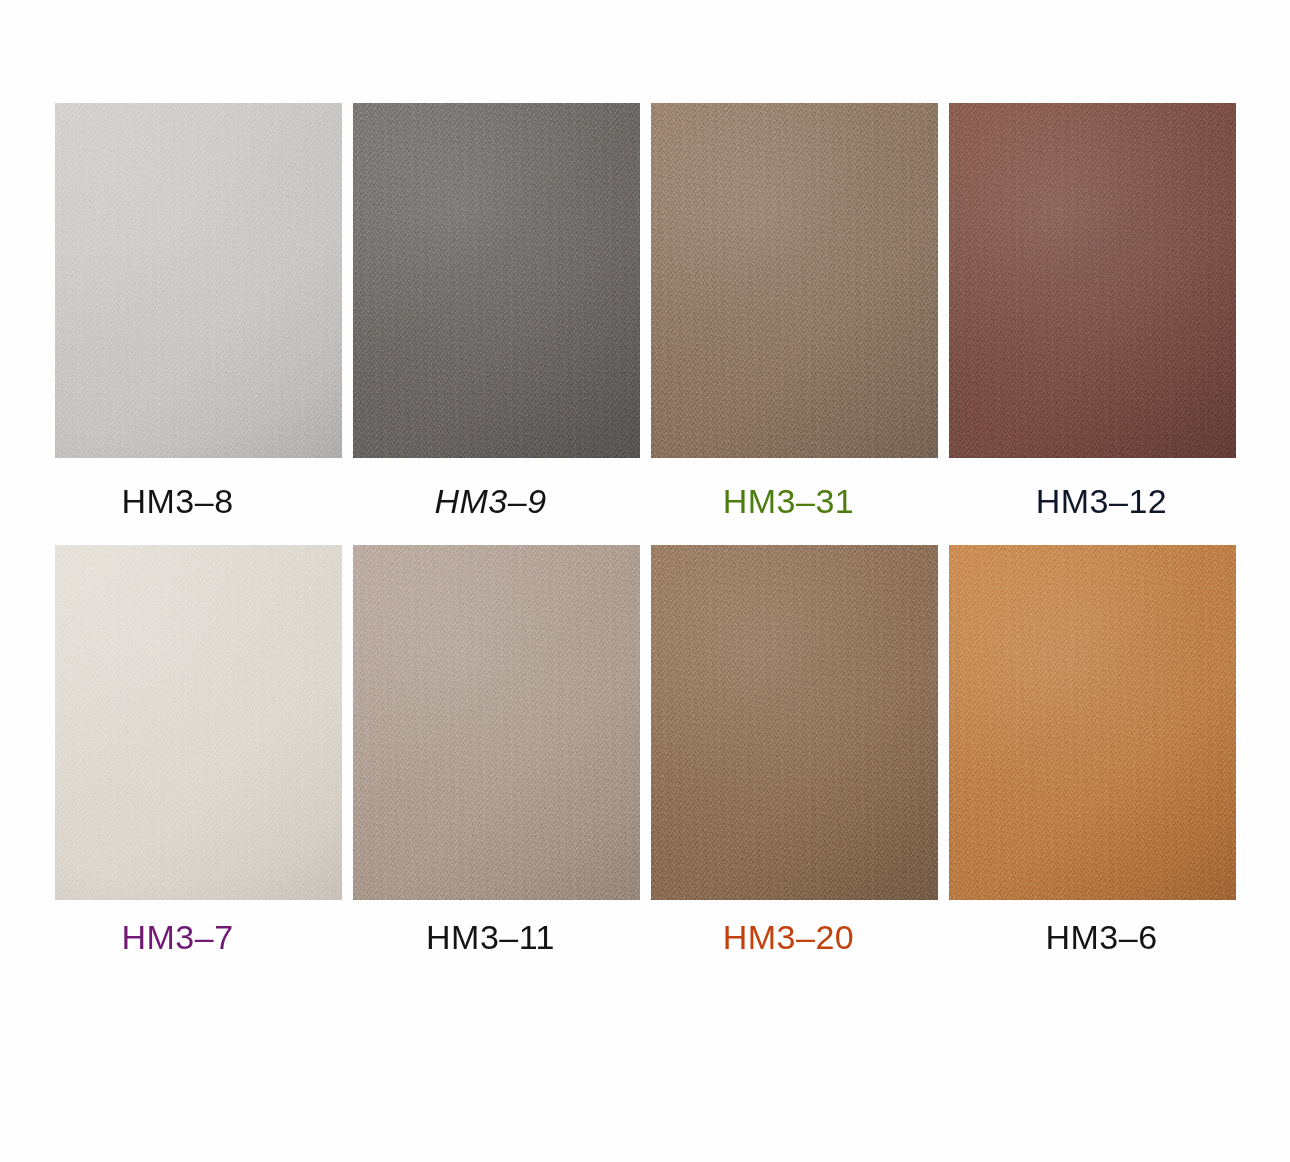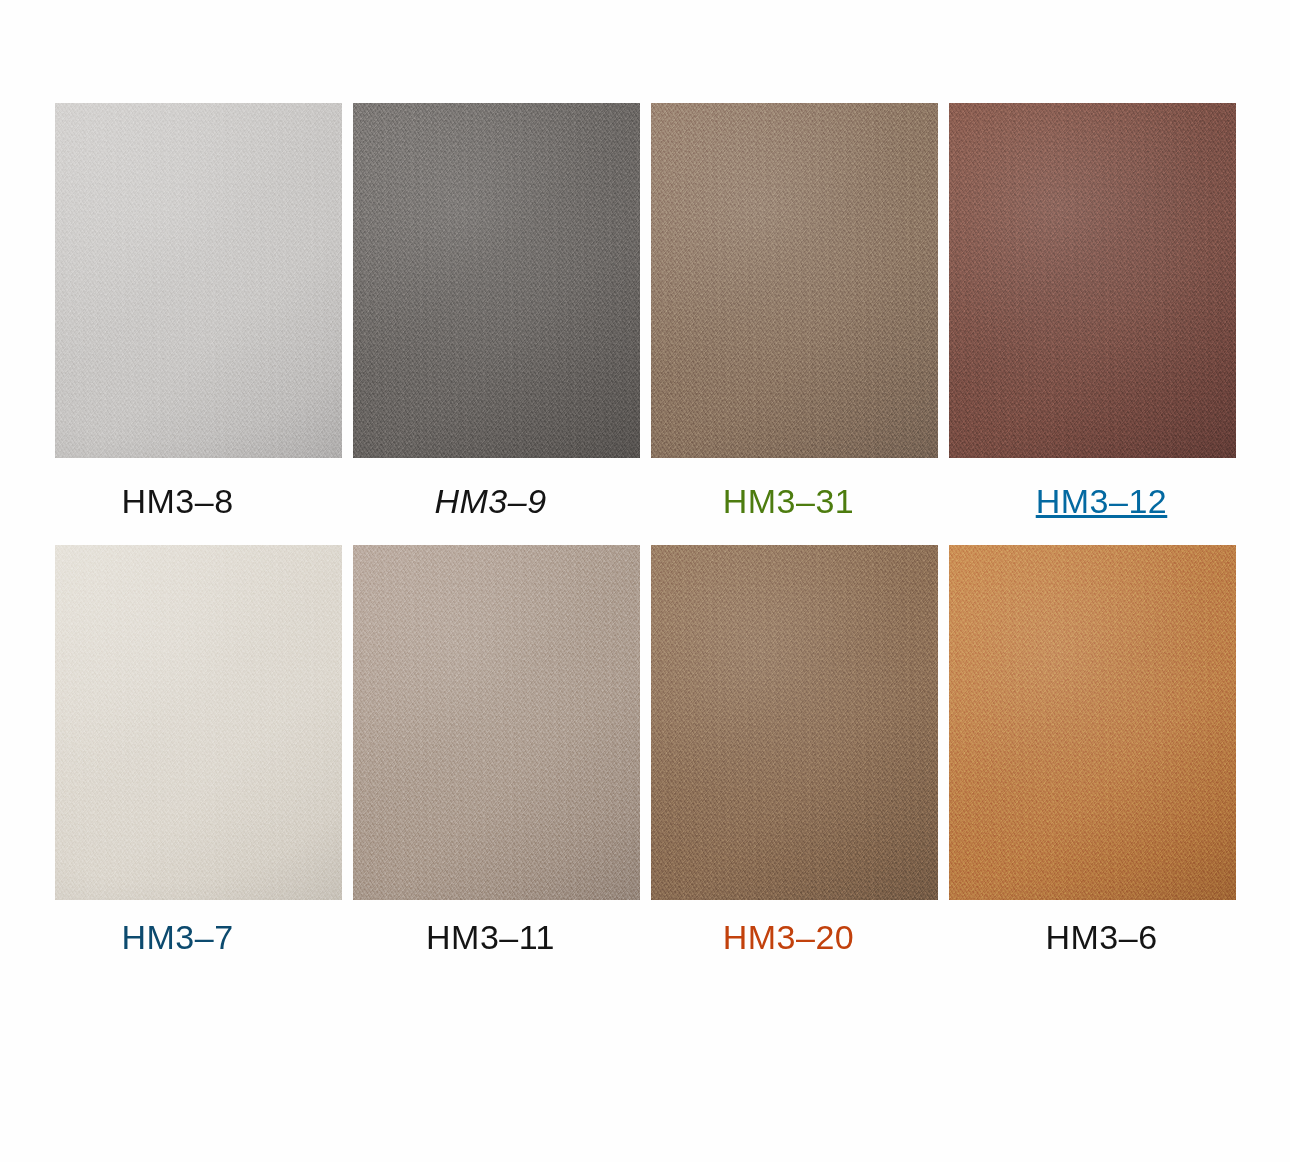--- a/index.html
+++ b/index.html
@@ -193,31 +193,31 @@
       <div class="swatch-label" style="color: #4d7c0f;">HM3–31</div>
     </div>
 
     <div class="swatch-cell lbl-right">
       <div class="swatch-chip">
         <div class="chip-base" style="background: linear-gradient(138deg, rgb(138, 90, 76) 0%, rgb(122, 78, 68) 46%, rgb(122, 78, 68) 62%, rgb(104, 64, 58) 100%);"></div>
         <div class="chip-grain"></div>
         <div class="chip-speckle"></div>
         <div class="chip-sheen" style="background: radial-gradient(120% 95% at 38% 30%, rgba(255, 255, 255, 0.13) 0%, rgba(255, 255, 255, 0.03) 45%, rgba(0, 0, 0, 0) 68%, rgba(0, 0, 0, 0.07) 100%);"></div>
       </div>
-      <div class="swatch-label" style="color: #0369a1; text-decoration: underline;">HM3–12</div>
+      <div class="swatch-label" style="color: #0f172a;">HM3–12</div>
     </div>
 
     <div class="swatch-cell row2 lbl-left">
       <div class="swatch-chip">
         <div class="chip-base" style="background: linear-gradient(138deg, rgb(230, 226, 218) 0%, rgb(221, 216, 207) 46%, rgb(221, 216, 207) 62%, rgb(210, 204, 194) 100%);"></div>
         <div class="chip-grain"></div>
         <div class="chip-speckle"></div>
         <div class="chip-sheen" style="background: radial-gradient(120% 95% at 38% 30%, rgba(255, 255, 255, 0.13) 0%, rgba(255, 255, 255, 0.03) 45%, rgba(0, 0, 0, 0) 68%, rgba(0, 0, 0, 0.07) 100%);"></div>
       </div>
-      <div class="swatch-label" style="color: #0c4a6e;">HM3–7</div>
+      <div class="swatch-label" style="color: #701a75;">HM3–7</div>
     </div>
 
     <div class="swatch-cell row2 lbl-mid">
       <div class="swatch-chip">
         <div class="chip-base" style="background: linear-gradient(138deg, rgb(187, 171, 160) 0%, rgb(173, 157, 144) 46%, rgb(173, 157, 144) 62%, rgb(158, 142, 130) 100%);"></div>
         <div class="chip-grain"></div>
         <div class="chip-speckle"></div>
         <div class="chip-sheen" style="background: radial-gradient(120% 95% at 38% 30%, rgba(255, 255, 255, 0.13) 0%, rgba(255, 255, 255, 0.03) 45%, rgba(0, 0, 0, 0) 68%, rgba(0, 0, 0, 0.07) 100%);"></div>
       </div>
       <div class="swatch-label" style="color: rgb(20, 20, 20);">HM3–11</div>

